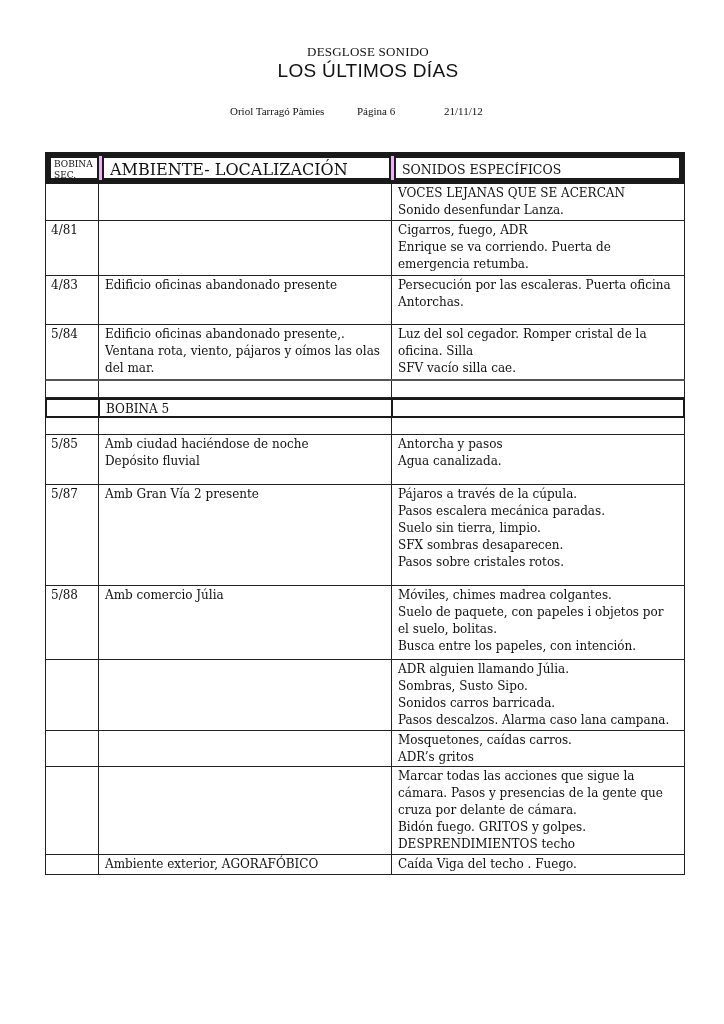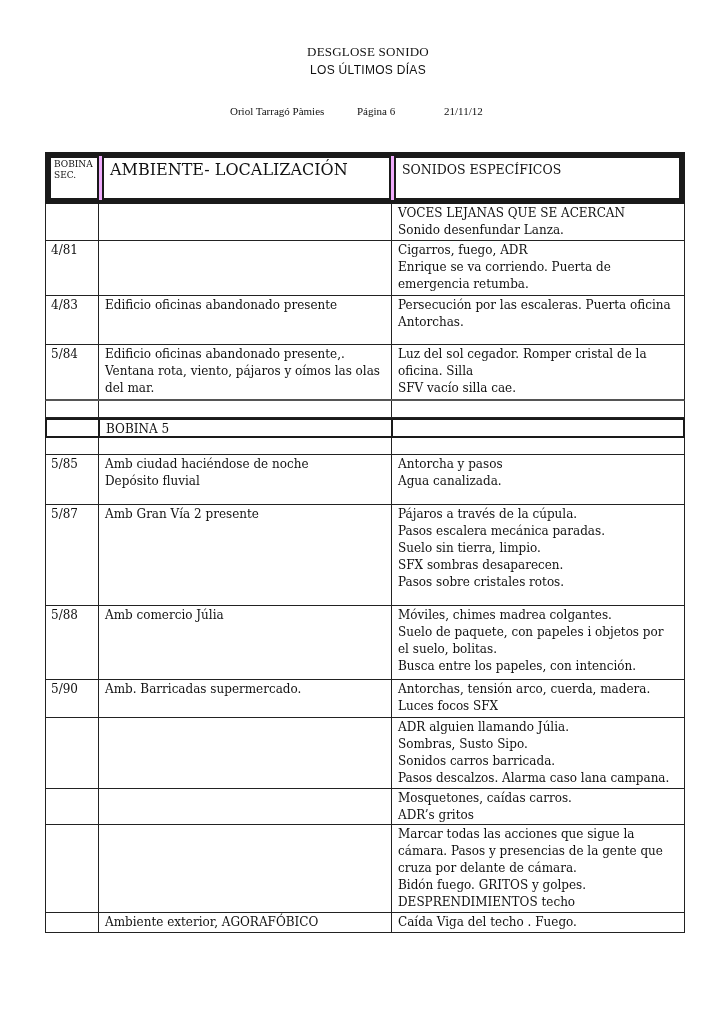--- a/index.html
+++ b/index.html
@@ -1,35 +1,35 @@
 <!DOCTYPE html>
 <html><head>
   <meta charset="utf-8">
   <style>
     html, body { margin: 0; padding: 0; background: #ffffff; }
     body { width: 724px; height: 1024px; position: relative; overflow: hidden; font-family: "DejaVu Serif", serif; color: #111; }
 
     .title-block { position: absolute; top: 42px; left: 0; width: 724px; text-align: center; }
     .title1 { font-family: Liberation Serif, serif; font-size: 13px; letter-spacing: 0.2px; line-height: 19px; margin-left: 12px; }
-    .title2 { font-family: "Liberation Sans", sans-serif; font-size: 12px; letter-spacing: 0.3px; line-height: 19px; margin-left: 12px; }
+    .title2 { font-family: "Liberation Sans", sans-serif; font-size: 19px; letter-spacing: 0.3px; line-height: 19px; margin-left: 12px; }
 
     .meta { position: absolute; top: 105px; left: 230px; font-family: "Liberation Serif", serif; font-size: 11px; }
     .meta span { position: absolute; white-space: nowrap; }
     .meta .author { left: 0; }
     .meta .page { left: 127px; }
     .meta .date { left: 214px; }
 
     .doc-table { position: absolute; left: 45px; top: 152px; width: 640px; }
     .row { display: flex; border-left: 1px solid #222; border-right: 1px solid #222; border-bottom: 1px solid #222; }
     .cell { box-sizing: border-box; padding: 1px 6px 2px 6px; font-family: "DejaVu Serif", serif; font-size: 12px; line-height: 17px; white-space: pre-line; }
     .c1 { width: 53px; border-right: 1px solid #222; padding-left: 5px; }
     .c2 { width: 293px; border-right: 1px solid #222; }
     .c3 { flex: 1; }
 
-    .header-row { border: 4px solid #1a1a1a; background: #f0abfc; height: 52px; display: flex; gap: 3px; padding: 0; box-sizing: border-box; }
+    .header-row { border: 4px solid #1a1a1a; background: #f0abfc; height: 32px; display: flex; gap: 3px; padding: 0; box-sizing: border-box; }
     .header-row .cell { background: #fff; border: 2px solid #1a1a1a; }
     .header-row .c1 { width: 50px; font-size: 9px; line-height: 11px; padding: 1px 3px; }
     .header-row .c2 { width: 289px; font-size: 16px; padding-top: 3px; }
     .header-row .c3 { font-size: 12.5px; padding-top: 3px; }
 
     .bobina-row { border: 2px solid #1a1a1a; height: 20px; box-sizing: border-box; }
     .bobina-row .cell { line-height: 16px; }
     .bobina-row .c1, .bobina-row .c2 { border-right: 2px solid #1a1a1a; }
     .blank { height: 16px; }
     .thick-bottom { border-bottom: 2px solid #555; }
@@ -116,26 +116,20 @@
 Pasos sobre cristales rotos.</div>
   </div>
   <div class="row" style="height:73px">
     <div class="cell c1">5/88</div>
     <div class="cell c2">Amb comercio Júlia</div>
     <div class="cell c3">Móviles, chimes madrea colgantes.
 Suelo de paquete, con papeles i objetos por
 el suelo, bolitas.
 Busca entre los papeles, con intención.</div>
   </div>
-  <div class="row" style="height:37px">
-    <div class="cell c1">5/90</div>
-    <div class="cell c2">Amb. Barricadas supermercado.</div>
-    <div class="cell c3">Antorchas, tensión arco, cuerda, madera.
-Luces focos SFX</div>
-  </div>
   <div class="row" style="height:70px">
     <div class="cell c1"></div>
     <div class="cell c2"></div>
     <div class="cell c3">ADR alguien llamando Júlia.
 Sombras, Susto Sipo.
 Sonidos carros barricada.
 Pasos descalzos. Alarma caso lana campana.</div>
   </div>
   <div class="row" style="height:35px">
     <div class="cell c1"></div>

